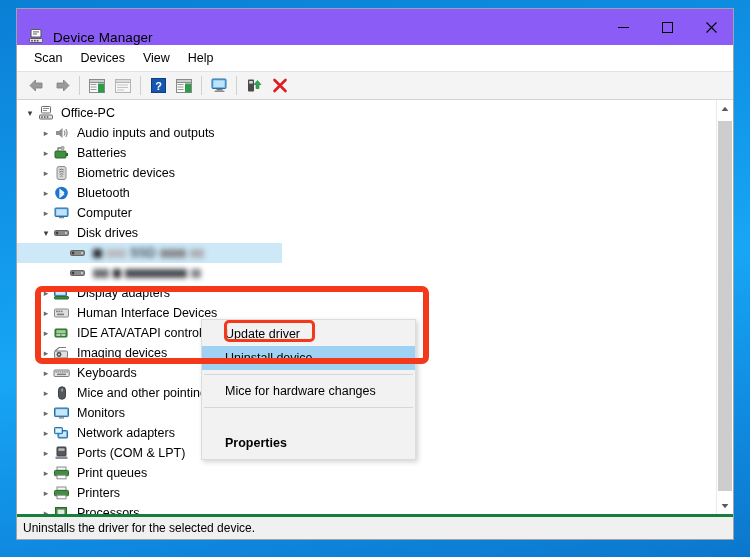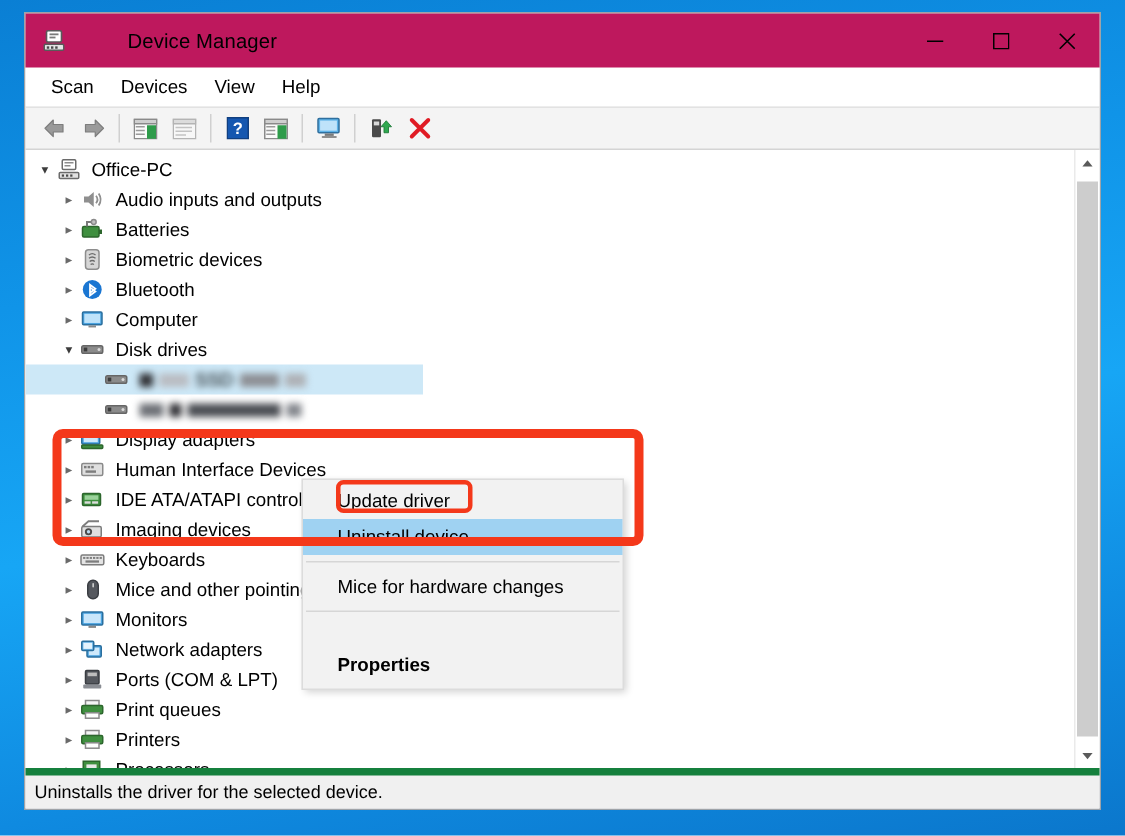--- a/index.html
+++ b/index.html
@@ -21,26 +21,25 @@
     background: #ffffff;
     border: 1px solid #9fa3a8;
     box-sizing: border-box;
     display: flex;
     flex-direction: column;
   }
 
   
   #titlebar {
     height: 36px;
-    background: #be185d;
-    display: flex;
-    align-items: center;
+    background: #8b5cf6;
+    display: flex;
+    align-items: flex-end;
     flex: 0 0 auto;
     position: relative;
-    gap: 32px;
   }
   #title-icon {
     margin-left: 10px;
     width: 18px; height: 18px;
     position: relative;
   }
   #title-text {
     margin-left: 8px;
     font-size: 13.5px;
     color: #000000;
@@ -165,21 +164,21 @@
     left: 1px; width: 14px;
     top: 4px; height: 370px;
     background: #cdcdcd;
   }
 
   
   #statusbar {
     height: 22px;
     flex: 0 0 auto;
     background: #f0f0f0;
-    border-top: 5px solid #15803d;
+    border-top: 3px solid #15803d;
     display: flex;
     align-items: center;
     padding-left: 6px;
     font-size: 12px;
     color: #000;
   }
 
   
   #ctxmenu {
     position: absolute;

